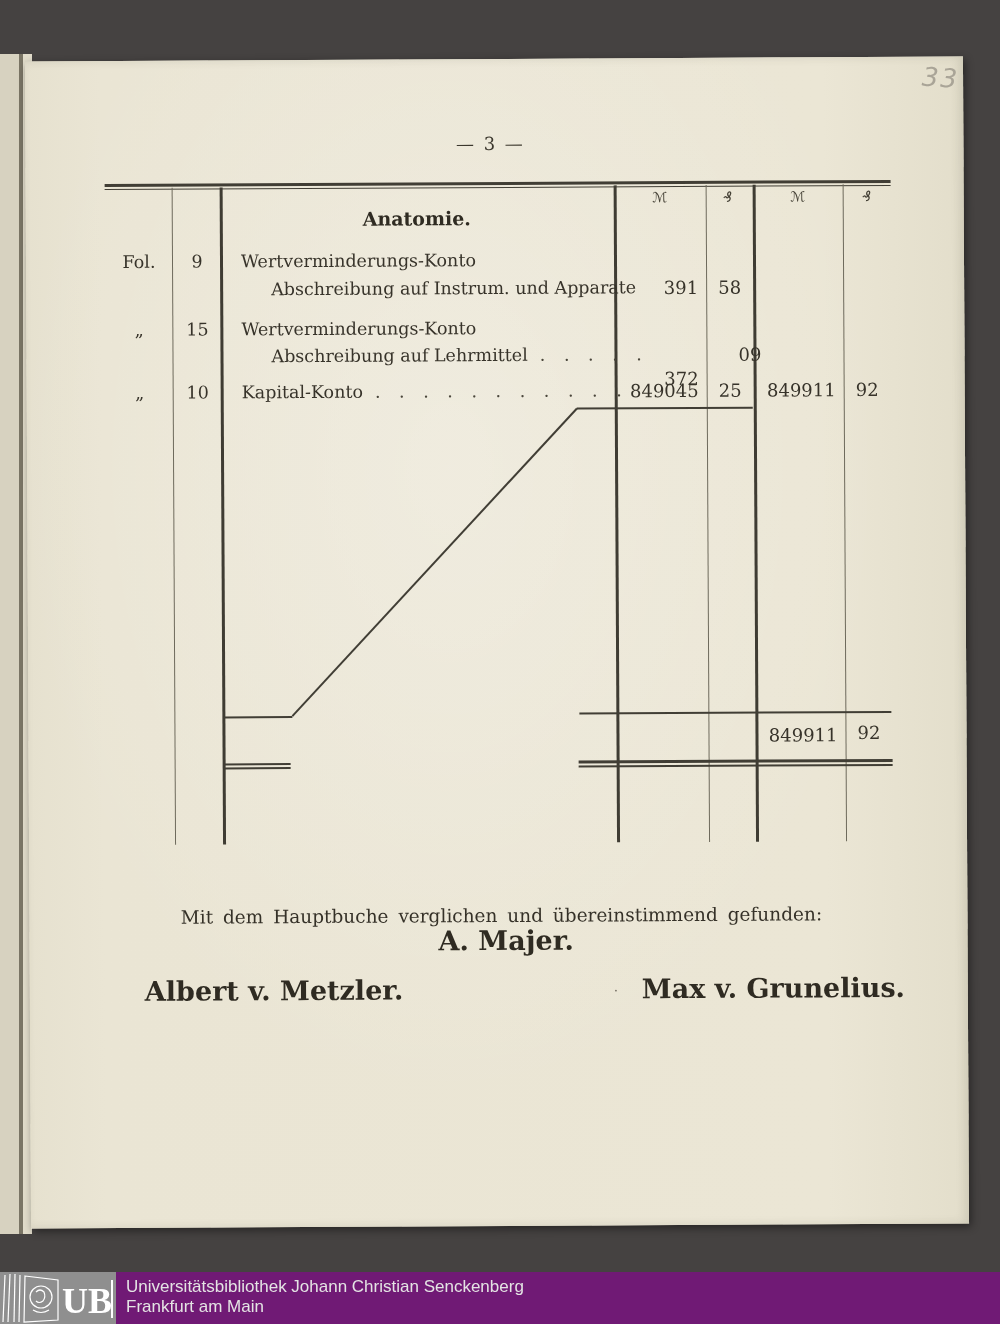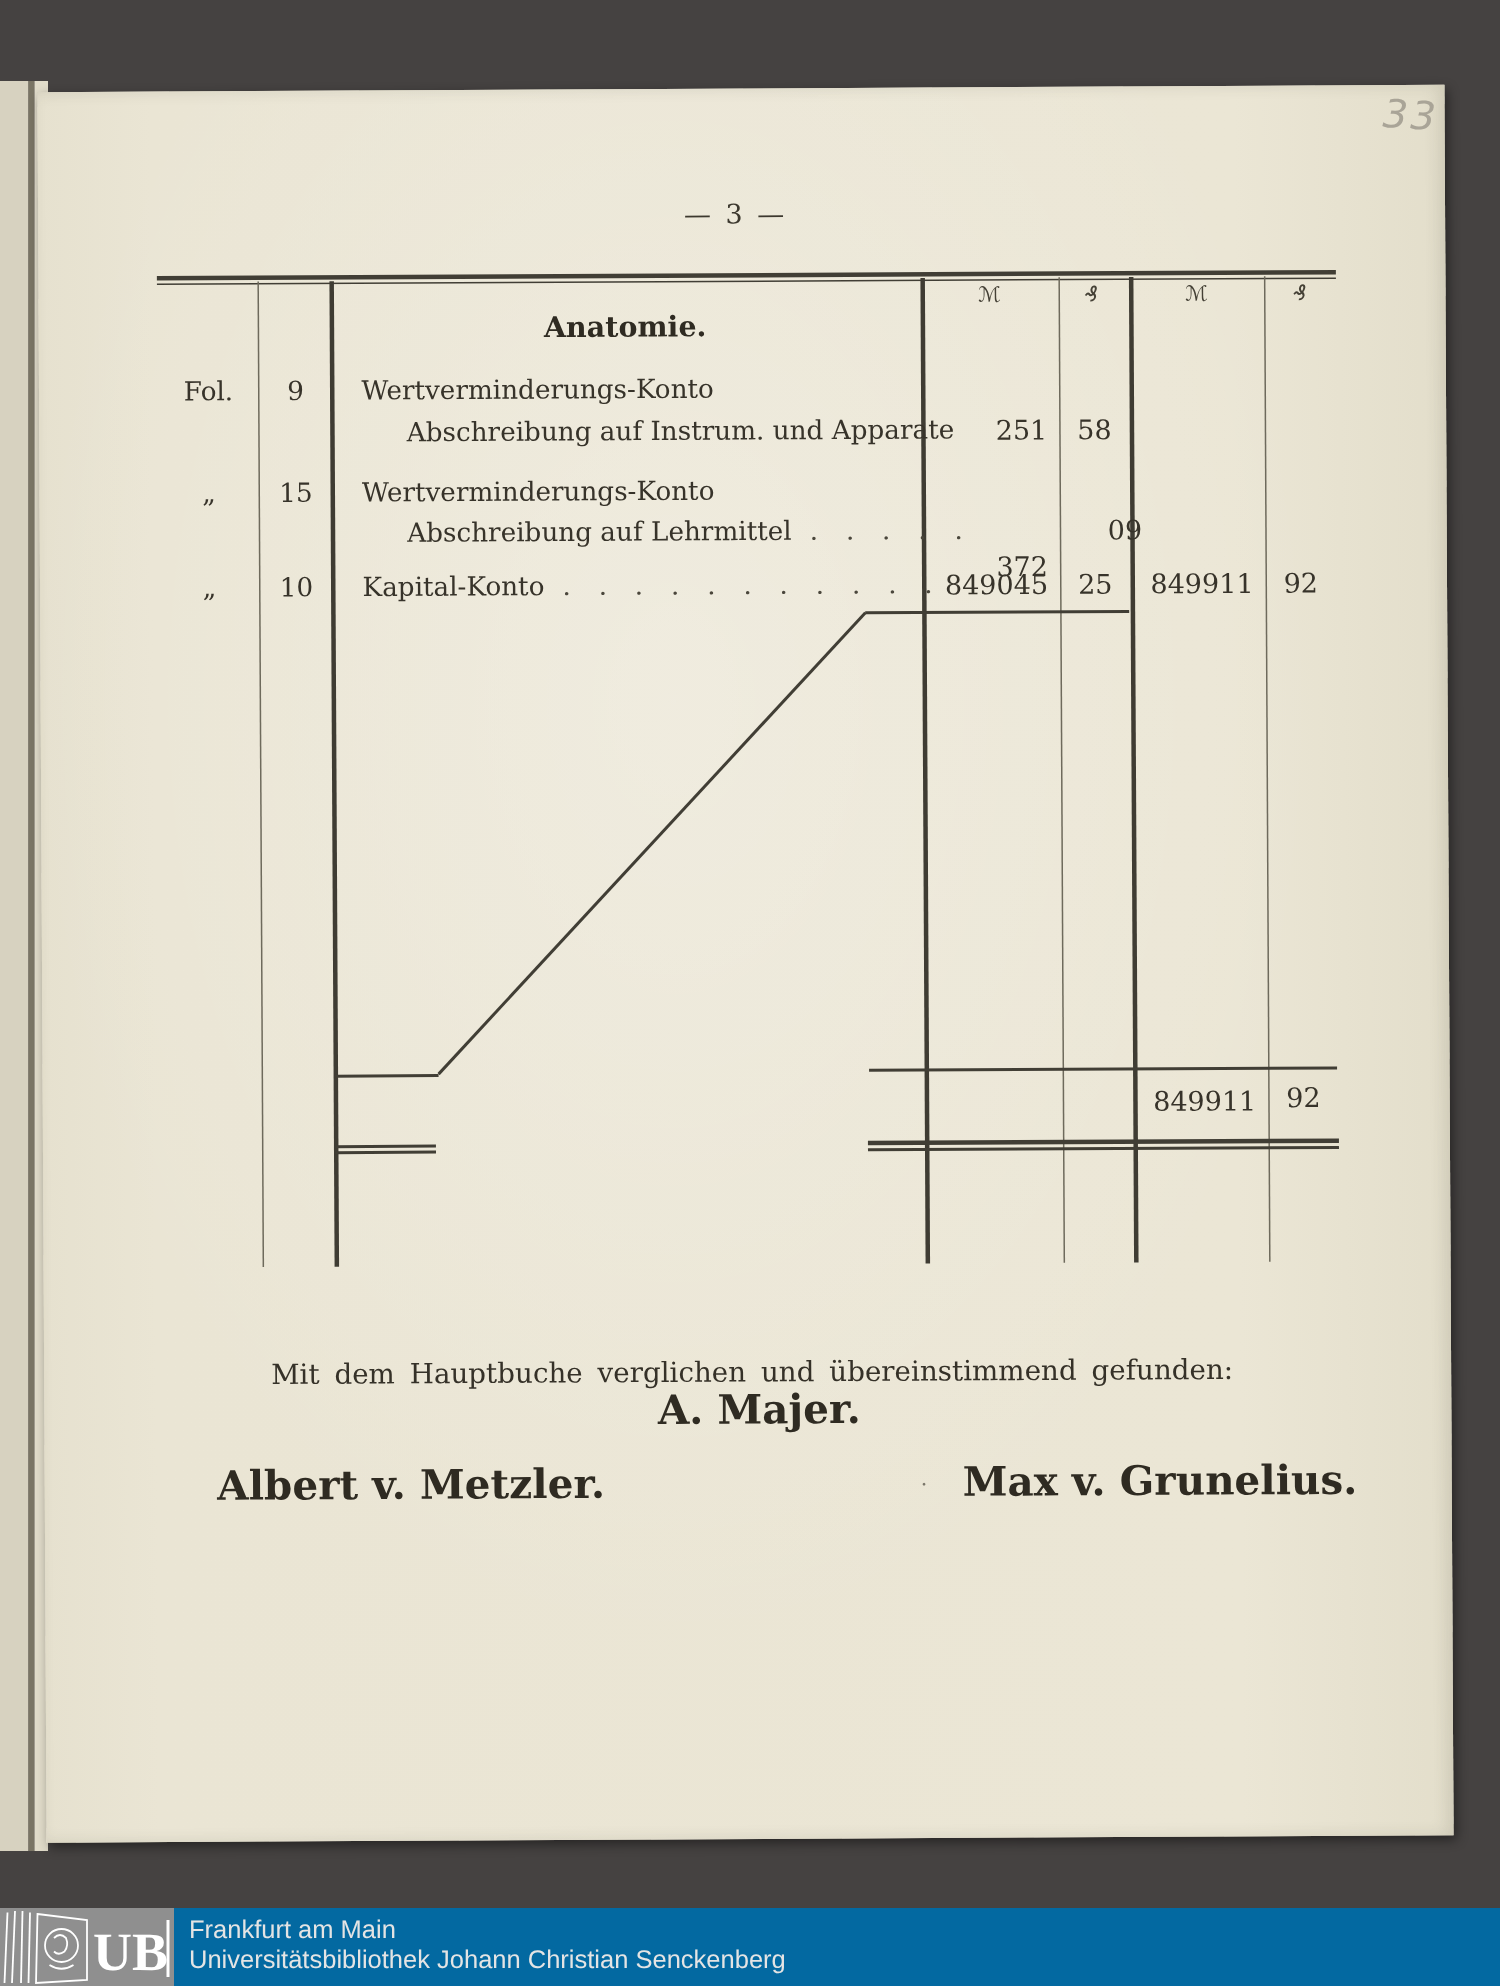--- a/index.html
+++ b/index.html
@@ -50,21 +50,21 @@
   .p1-cell { left:680px; width:47px; text-align:center; }
   .m2-cell { left:732px; width:77px; text-align:right; }
   .p2-cell { left:817px; width:47px; text-align:center; }
   .leader { word-spacing:11px; margin-left:12px; letter-spacing:1px; color:#4a463b; }
 
   .attestation { font-size:18.5px; text-align:center; width:760px; left:92px; color:#353128; word-spacing:4px; }
   .signature { font-size:27px; font-weight:bold; color:#2f2b22; }
   .tiny-dot { font-size:14px; color:#7b766a; }
 
   
-  #footer-bar { position:absolute; left:0; bottom:0; width:1000px; height:52px; background:#0369a1; }
+  #footer-bar { position:absolute; left:0; bottom:0; width:1000px; height:52px; background:#701a75; }
   #logo-box { position:absolute; left:0; top:0; width:116px; height:52px; background:#8f8f8f; }
   #footer-text { position:absolute; left:126px; top:5px; font-family:"Liberation Sans", sans-serif; font-size:17px; line-height:20px; color:#e4e4e4; }
 </style>
 </head>
 <body>
 
 <div class="edge-strip strip-a"></div>
 <div class="edge-strip strip-gap"></div>
 <div class="edge-strip strip-b"></div>
 
@@ -88,21 +88,21 @@
   <div class="abs colhead" style="left:752px; top:131px;">ℳ</div>
   <div class="abs colhead" style="left:821px; top:131px;">₰</div>
 
   <div class="abs section-heading" style="top:148px;">Anatomie.</div>
 
   <div>
     <span class="cell fol-cell" style="top:191px;">Fol.</span>
     <span class="cell no-cell" style="top:191px;">9</span>
     <span class="cell desc1" style="top:191px;">Wertverminderungs-Konto</span>
     <span class="cell desc2" style="top:219px;">Abschreibung auf Instrum. und Apparate</span>
-    <span class="cell num m1-cell" style="top:219px;">251</span>
+    <span class="cell num m1-cell" style="top:219px;">391</span>
     <span class="cell num p1-cell" style="top:219px;">58</span>
   </div>
 
   <div>
     <span class="cell fol-cell" style="top:259px;">„</span>
     <span class="cell no-cell" style="top:259px;">15</span>
     <span class="cell desc1" style="top:259px;">Wertverminderungs-Konto</span>
     <span class="cell desc2" style="top:286px;"><span>Abschreibung auf Lehrmittel</span><span class="leader">. . . . .</span></span>
     <span class="cell num m1-cell" style="top:286px;margin-top:24px;">372</span>
     <span class="cell num p1-cell" style="top:286px;padding-left:32px;">09</span>
@@ -150,16 +150,16 @@
         <path d="M25 4 L58 8 L58 48 L24 50 Z"></path>
         <circle cx="41" cy="25" r="11"></circle>
         <path d="M36 20 q4 -4 8 0 q2 5 -1 9 q-4 3 -7 0"></path>
         <path d="M33 38 q8 5 16 0"></path>
       </g>
       <text x="62" y="41" fill="#ffffff" font-family="Liberation Serif, serif" font-weight="bold" font-size="36">UB</text>
       <line x1="112" y1="8" x2="112" y2="46" stroke="#ffffff" stroke-width="2"></line>
     </svg>
   </div>
   <div id="footer-text">
+    <div>Universitätsbibliothek Johann Christian Senckenberg</div>
     <div>Frankfurt am Main</div>
-    <div>Universitätsbibliothek Johann Christian Senckenberg</div>
   </div>
 </div>
 
 </body></html>

